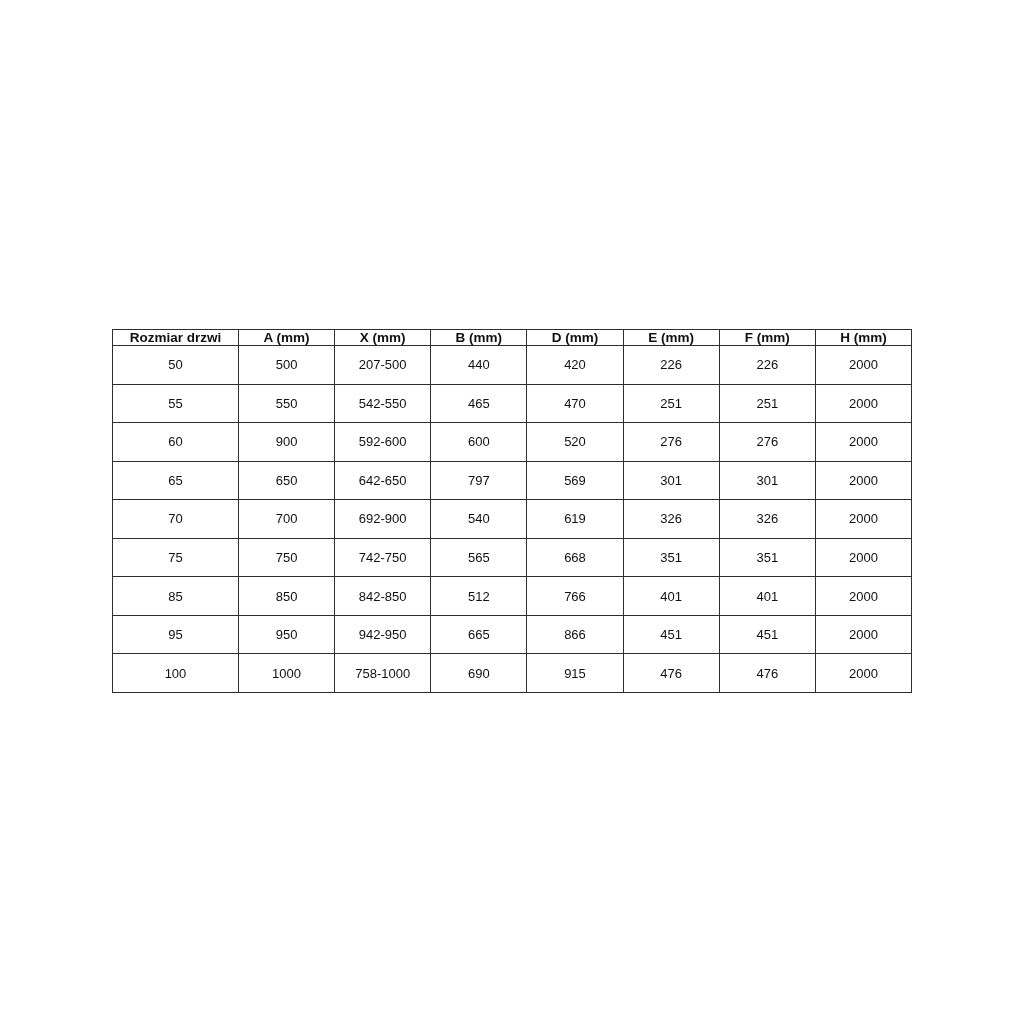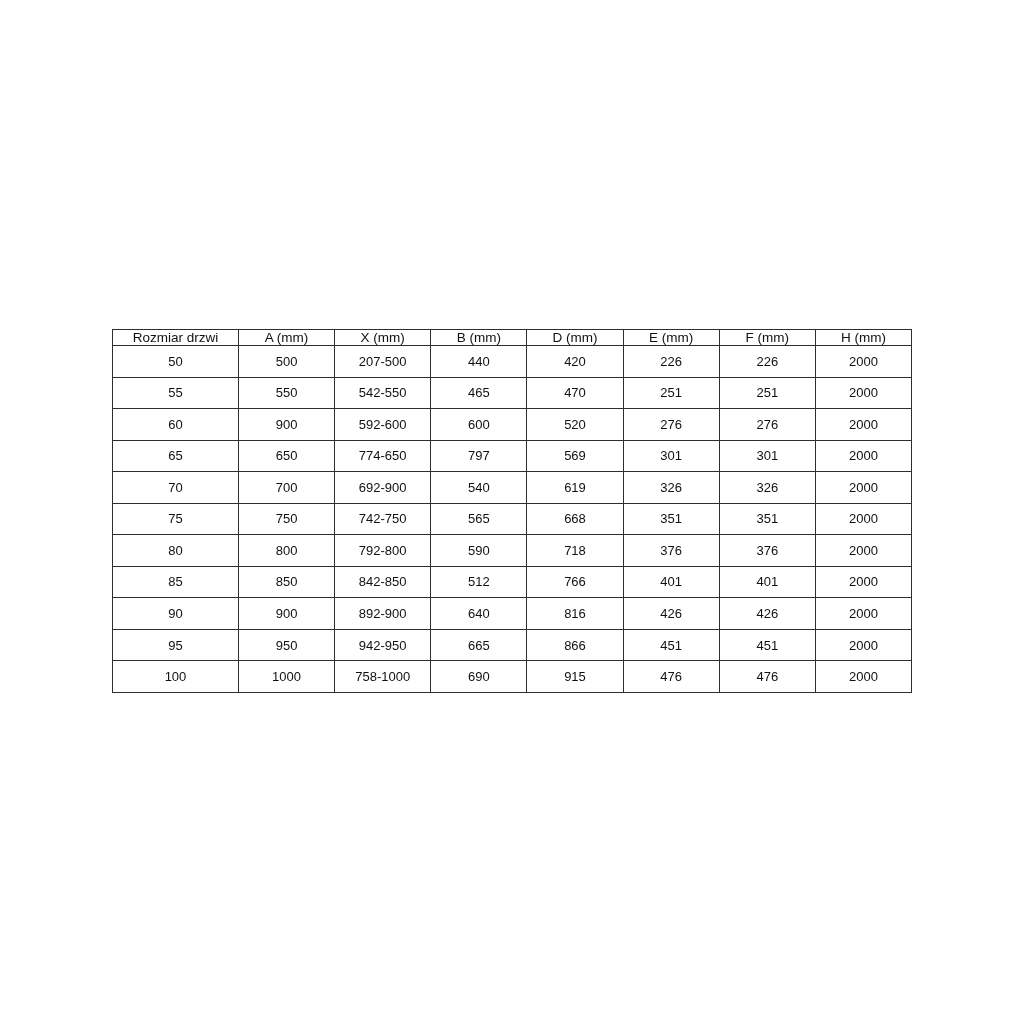--- a/index.html
+++ b/index.html
@@ -30,21 +30,21 @@
   table.spec-table td {
     border: 1px solid var(--border-color, #2e2e2e);
     text-align: center;
     vertical-align: middle;
     padding: 0 2px;
     white-space: nowrap;
     overflow: hidden;
   }
   table.spec-table th {
     font-size: 13.5px;
-    font-weight: normal;
+    font-weight: bold;
   }
   table.spec-table td {
     font-size: 13px;
     font-weight: normal;
   }
   col.first-col { width: 126px; }
 </style>
 </head>
 <body>
 
@@ -99,21 +99,21 @@
           <td>592-600</td>
           <td>600</td>
           <td>520</td>
           <td>276</td>
           <td>276</td>
           <td>2000</td>
         </tr>
         <tr>
           <td>65</td>
           <td>650</td>
-          <td>774-650</td>
+          <td>642-650</td>
           <td>797</td>
           <td>569</td>
           <td>301</td>
           <td>301</td>
           <td>2000</td>
         </tr>
         <tr>
           <td>70</td>
           <td>700</td>
           <td>692-900</td>
@@ -127,47 +127,27 @@
           <td>75</td>
           <td>750</td>
           <td>742-750</td>
           <td>565</td>
           <td>668</td>
           <td>351</td>
           <td>351</td>
           <td>2000</td>
         </tr>
         <tr>
-          <td>80</td>
-          <td>800</td>
-          <td>792-800</td>
-          <td>590</td>
-          <td>718</td>
-          <td>376</td>
-          <td>376</td>
-          <td>2000</td>
-        </tr>
-        <tr>
           <td>85</td>
           <td>850</td>
           <td>842-850</td>
           <td>512</td>
           <td>766</td>
           <td>401</td>
           <td>401</td>
-          <td>2000</td>
-        </tr>
-        <tr>
-          <td>90</td>
-          <td>900</td>
-          <td>892-900</td>
-          <td>640</td>
-          <td>816</td>
-          <td>426</td>
-          <td>426</td>
           <td>2000</td>
         </tr>
         <tr>
           <td>95</td>
           <td>950</td>
           <td>942-950</td>
           <td>665</td>
           <td>866</td>
           <td>451</td>
           <td>451</td>

